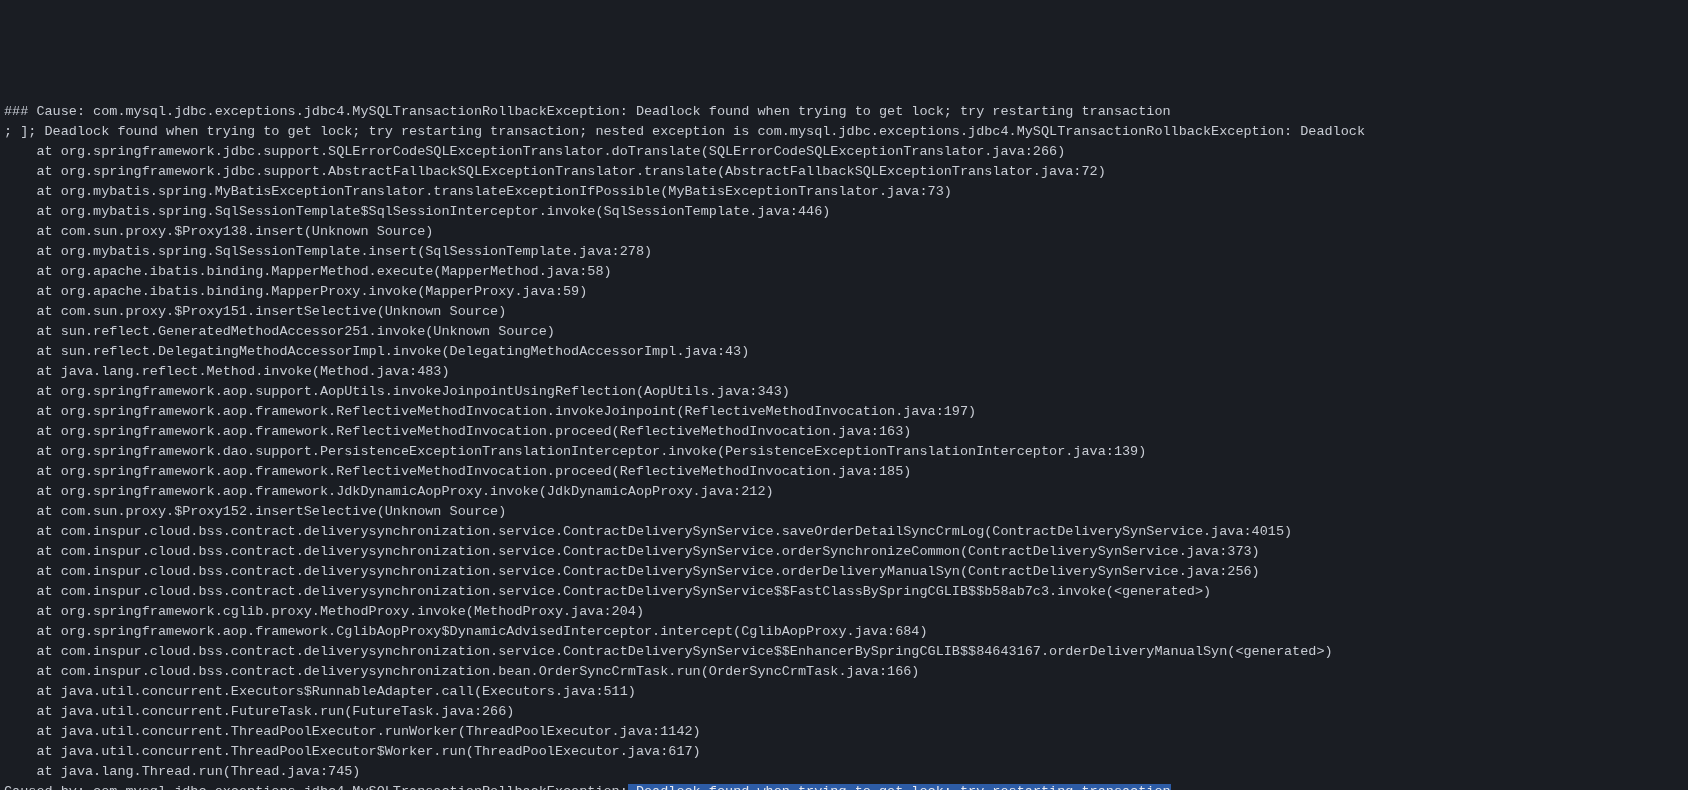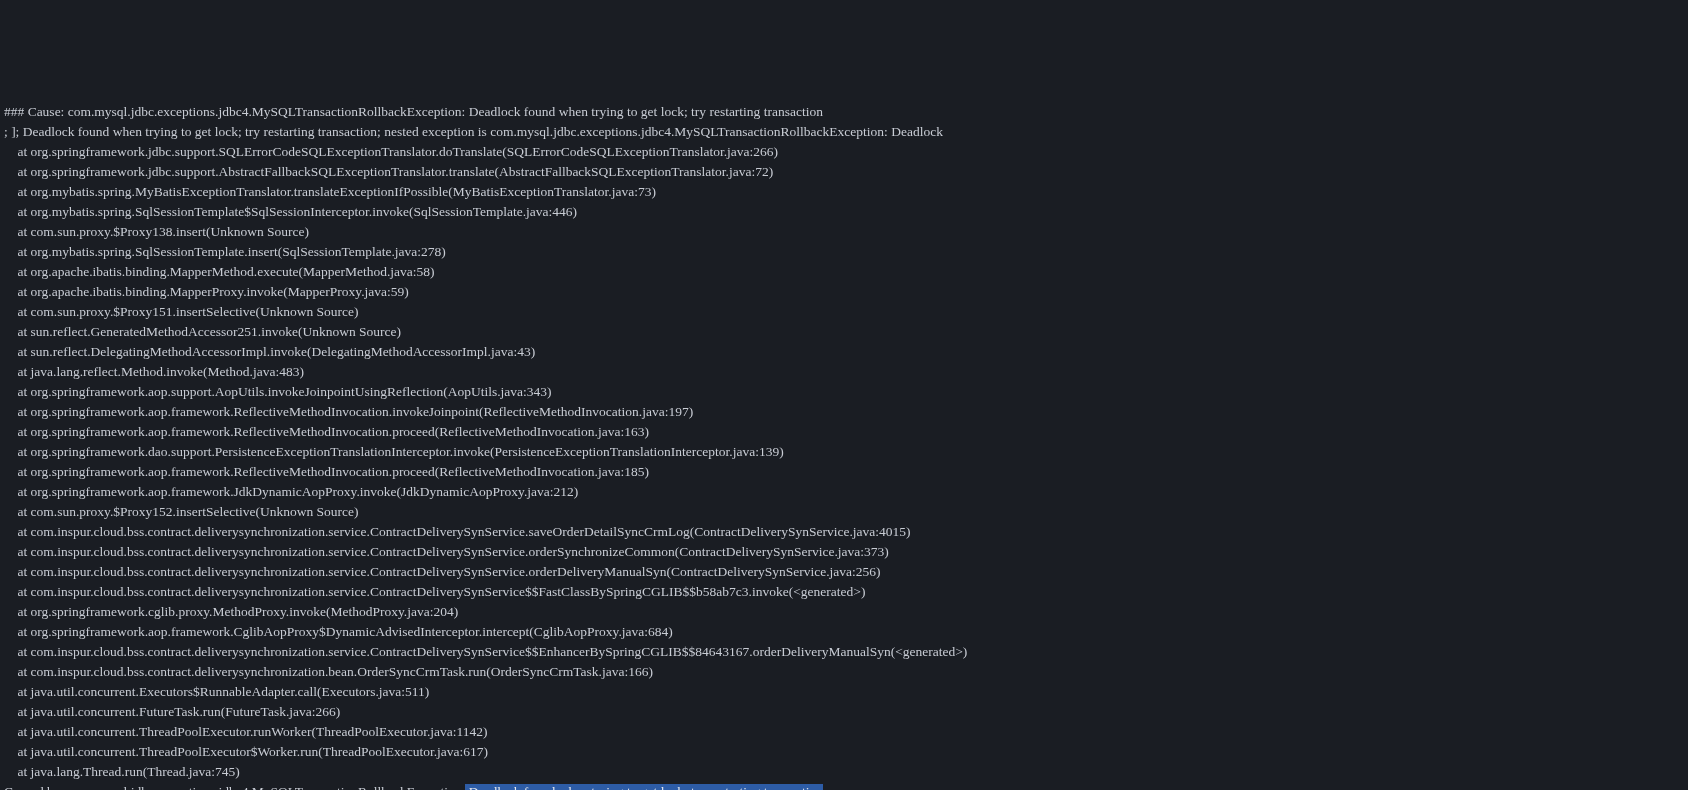--- a/index.html
+++ b/index.html
@@ -12,21 +12,20 @@
     line-height: 20px;
     width: 1688px;
     overflow-x: hidden;
     white-space: pre;
   }
   .log-viewer {
     padding: 2px 4px 0 4px;
   }
   .line {
     white-space: pre;
-    font-family: Liberation Serif, serif;
   }
   .highlight {
     background: #2d5ca6;
     color: #e8eaf0;
   }
 </style>
 </head>
 <body>
 
 

